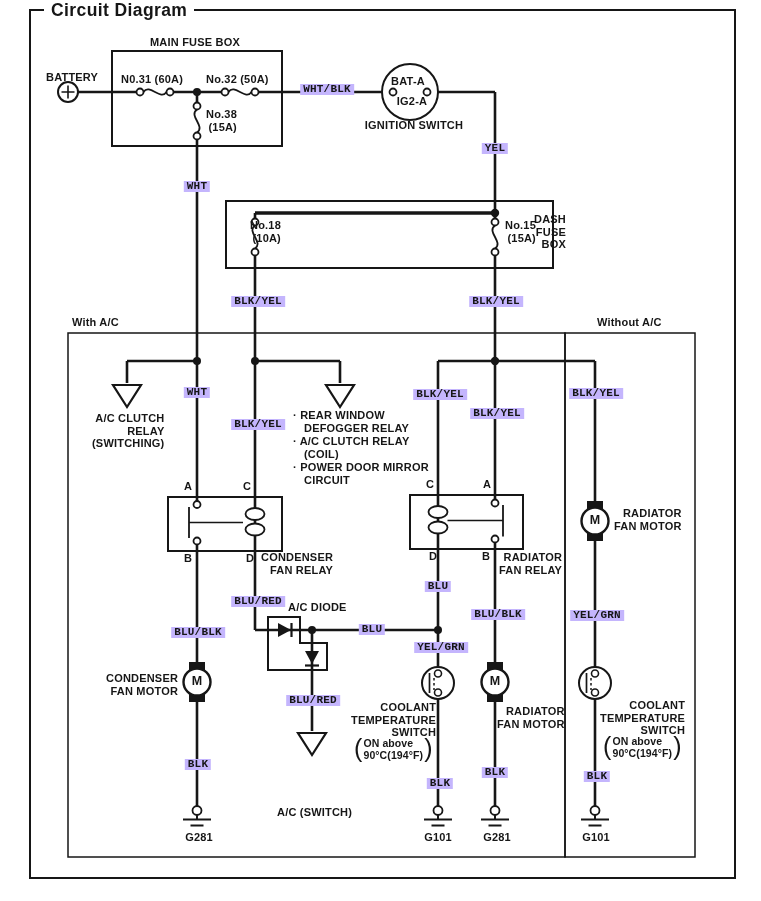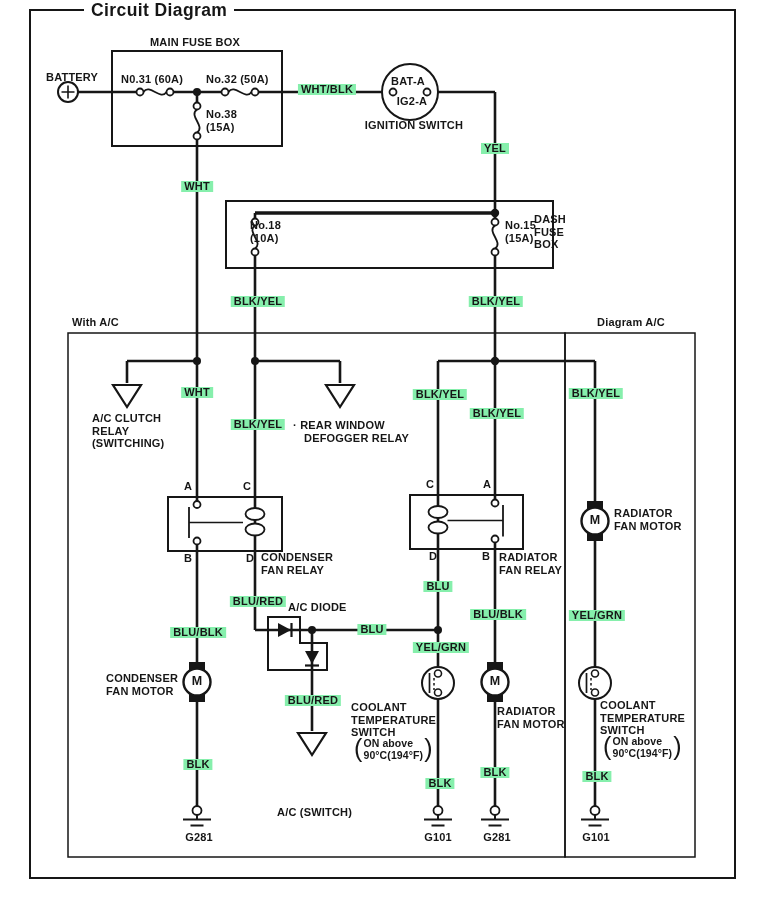--- a/index.html
+++ b/index.html
@@ -1,25 +1,25 @@
 <!DOCTYPE html>
 <html><head>
 <meta charset="utf-8">
 <style>
   html,body{margin:0;padding:0;background:#fff;}
   .page{position:relative;width:761px;height:901px;background:#fff;overflow:hidden;
         font-family:"Liberation Sans",sans-serif;color:#161616;}
   .page svg{position:absolute;left:0;top:0;}
   .lbl{position:absolute;font-weight:bold;font-size:11px;line-height:12.5px;
-       white-space:pre-line;letter-spacing:.2px;}
+       white-space:pre-line;letter-spacing:.2px;text-align:right;}
   .cx{transform:translateX(-50%);text-align:center;}
-  .wlbl{background:#86efac;padding:0 3px;line-height:11px;}
+  .wlbl{background:#c4b5fd;padding:0 3px;line-height:11px;font-family:Liberation Mono, monospace;}
   .title{position:absolute;left:44px;top:0;background:#fff;padding:0 7px;
-         font-size:17.5px;font-weight:bold;letter-spacing:.4px;white-space:nowrap;margin-left:40px;}
-  .feeds{position:absolute;left:293px;top:419px;width:162px;font-weight:bold;
+         font-size:17.5px;font-weight:bold;letter-spacing:.4px;white-space:nowrap;}
+  .feeds{position:absolute;left:293px;top:409px;width:162px;font-weight:bold;
          font-size:11px;line-height:13px;letter-spacing:.2px;}
   .feed-item{white-space:pre-line;padding-left:11px;}
   .feed-item::before{content:"· ";margin-left:-11px;}
   .m-lbl{font-size:12.5px;line-height:13px;}
   .cond{position:absolute;display:flex;align-items:center;font-weight:bold;
         font-size:10.5px;line-height:12px;letter-spacing:.1px;}
   .paren{font-size:25px;font-weight:normal;line-height:25px;padding:0 1px;}
   .cond-lines{white-space:pre-line;}
 </style>
 </head>
@@ -224,36 +224,40 @@
 FUSE
 BOX</div>
 <div class="lbl" style="left:250px;top:219px">No.18
 (10A)</div>
 <div class="lbl" style="left:505px;top:219px">No.15
 (15A)</div>
 <div class="lbl cx wlbl" style="left:258px;top:296px">BLK/YEL</div>
 <div class="lbl cx wlbl" style="left:496px;top:296px">BLK/YEL</div>
 
 <div class="lbl" style="left:72px;top:316px">With A/C</div>
-<div class="lbl" style="left:597px;top:316px">Diagram A/C</div>
+<div class="lbl" style="left:597px;top:316px">Without A/C</div>
 
 <div class="lbl cx wlbl" style="left:197px;top:181px">WHT</div>
 <div class="lbl cx wlbl" style="left:197px;top:387px">WHT</div>
 <div class="lbl cx wlbl" style="left:258px;top:419px">BLK/YEL</div>
 <div class="lbl cx wlbl" style="left:440px;top:389px">BLK/YEL</div>
 <div class="lbl cx wlbl" style="left:497px;top:408px">BLK/YEL</div>
 <div class="lbl cx wlbl" style="left:596px;top:388px">BLK/YEL</div>
 
 <div class="lbl" style="left:92px;top:412px">A/C CLUTCH
 RELAY
 (SWITCHING)</div>
 
 <div class="feeds">
   <div class="feed-item">REAR WINDOW
 DEFOGGER RELAY</div>
+  <div class="feed-item">A/C CLUTCH RELAY
+(COIL)</div>
+  <div class="feed-item">POWER DOOR MIRROR
+CIRCUIT</div>
 </div>
 
 <div class="lbl cx" style="left:188px;top:480px">A</div>
 <div class="lbl cx" style="left:247px;top:480px">C</div>
 <div class="lbl cx" style="left:188px;top:552px">B</div>
 <div class="lbl cx" style="left:250px;top:552px">D</div>
 <div class="lbl" style="left:261px;top:551px">CONDENSER
 FAN RELAY</div>
 
 <div class="lbl cx" style="left:430px;top:478px">C</div>

